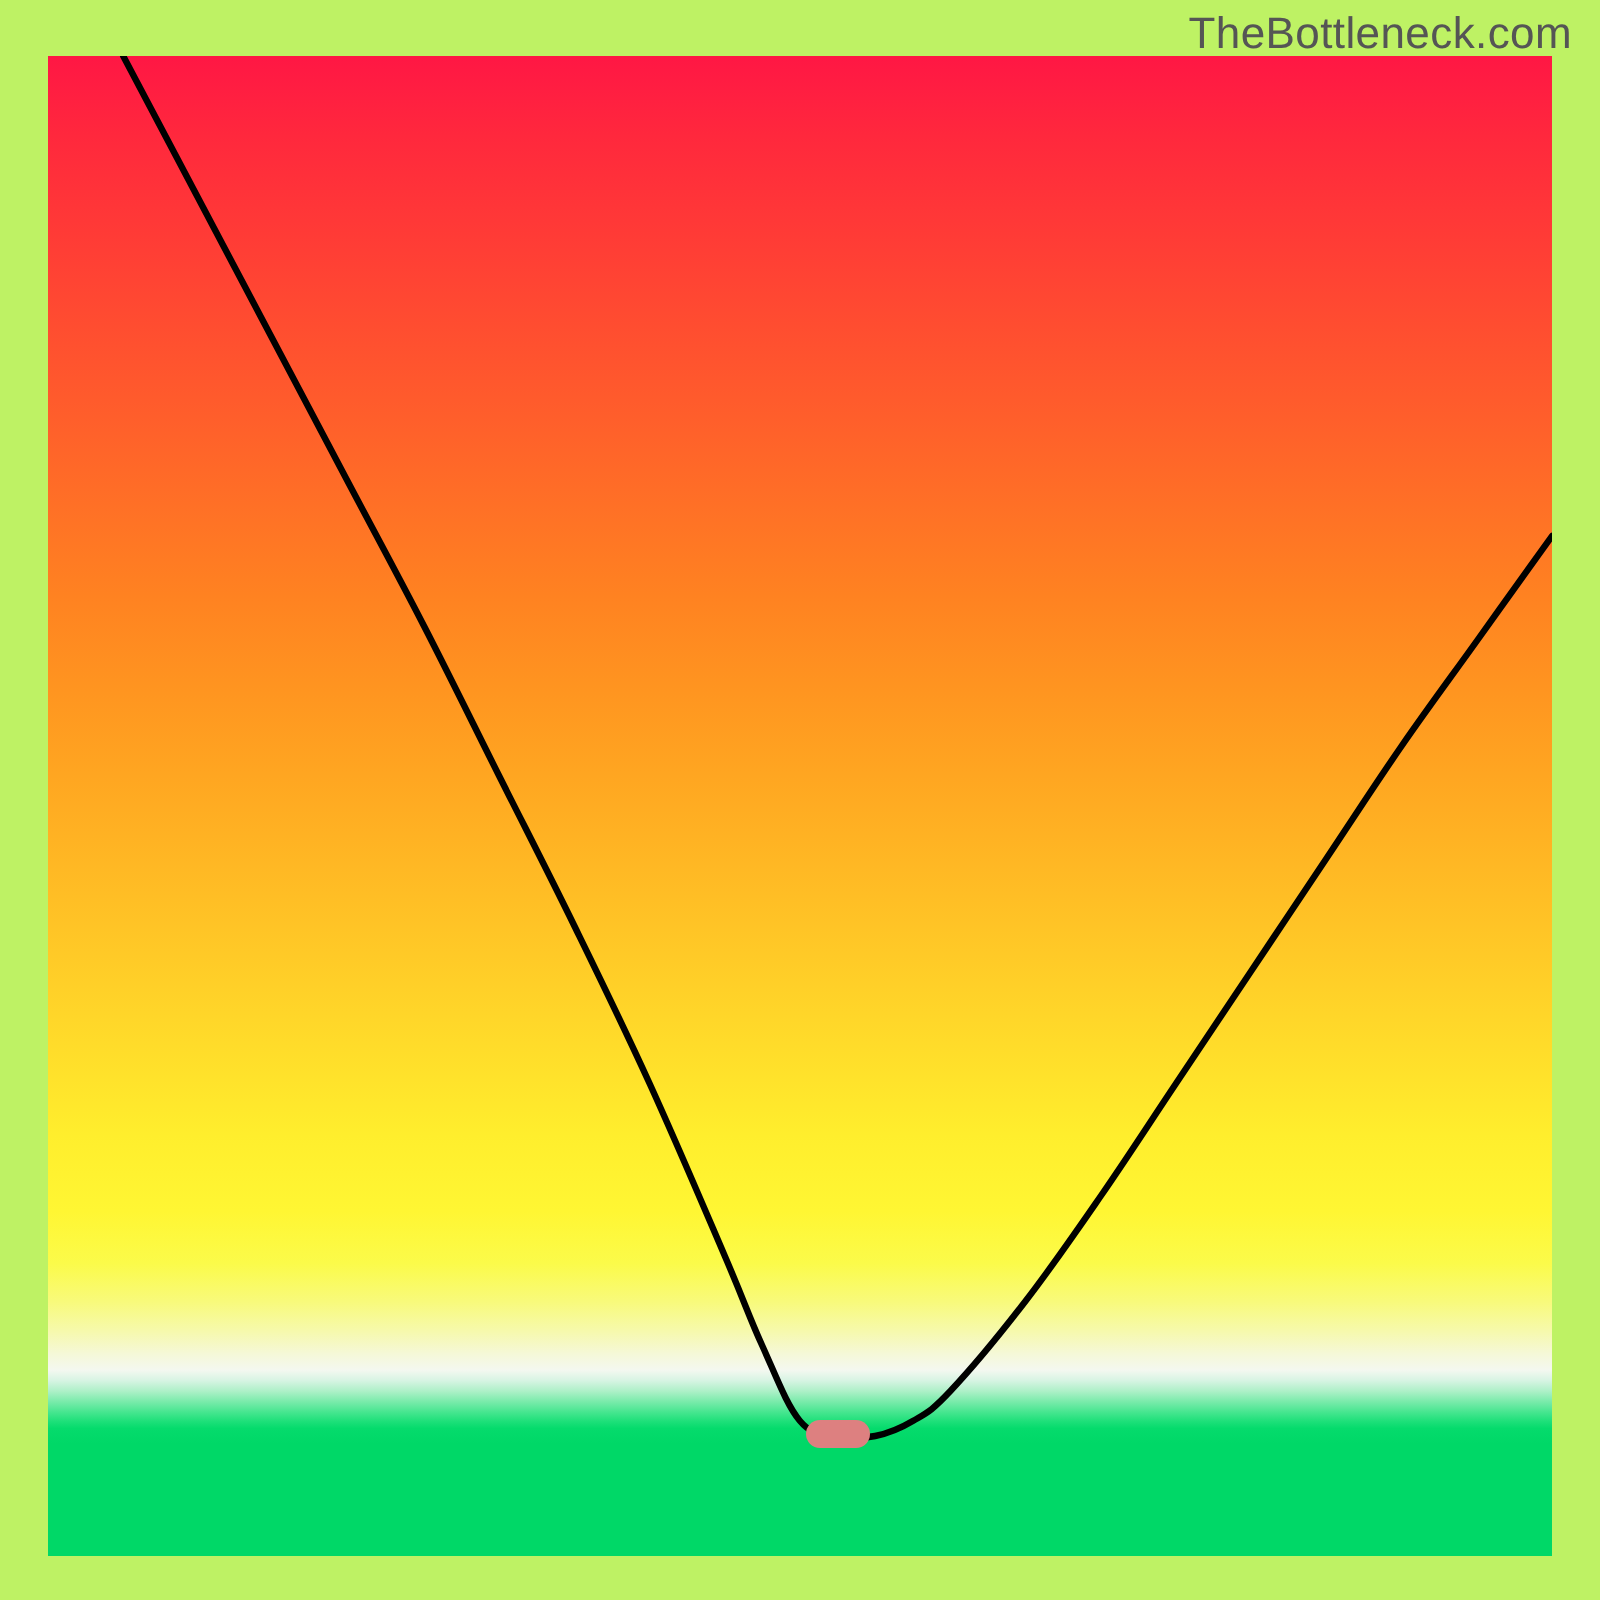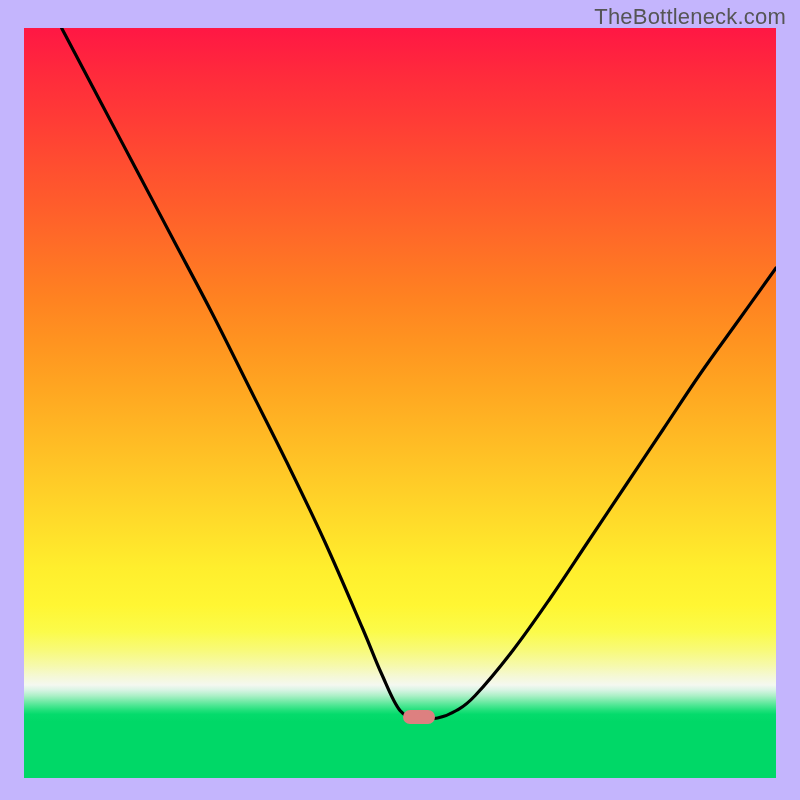--- a/index.html
+++ b/index.html
@@ -8,21 +8,21 @@
     width: 800px;
     height: 800px;
     background: #000;
     overflow: hidden;
     font-family: Arial, Helvetica, sans-serif;
   }
   .frame {
     position: relative;
     width: 800px;
     height: 800px;
-    background: #c4b5fd;
+    background: #bef264;
   }
   .watermark {
     position: absolute;
     top: 4px;
     right: 14px;
     color: #555;
     font-size: 22px;
     font-weight: 500;
     letter-spacing: 0.2px;
     z-index: 50;

